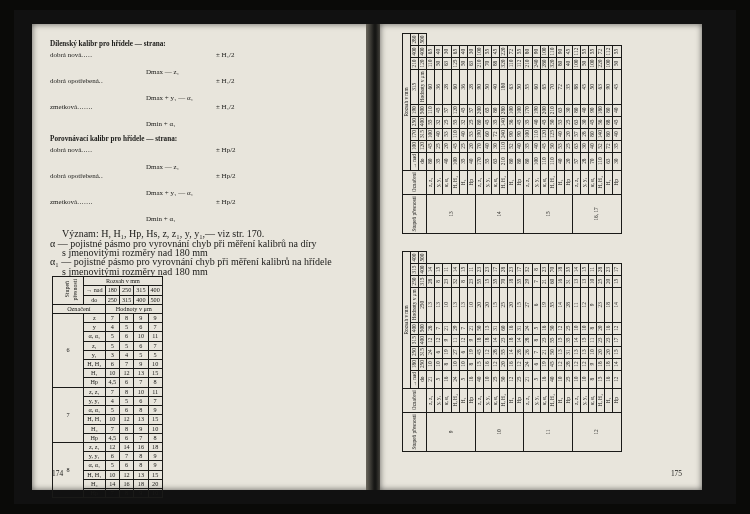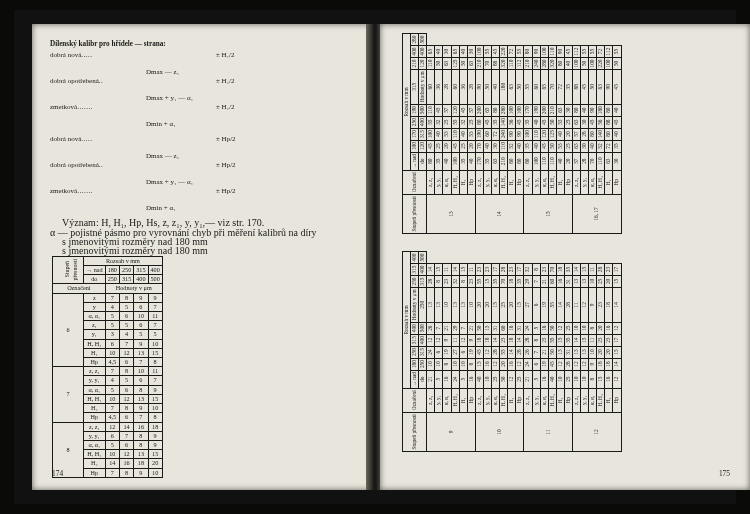--- a/index.html
+++ b/index.html
@@ -2,21 +2,21 @@
 <html><head>
 <meta charset="utf-8">
 <style>
   html,body{margin:0;padding:0;background:#000;}
   body{width:750px;height:514px;overflow:hidden;font-family:"Liberation Serif",serif;}
   .scan{position:relative;width:750px;height:514px;background:#0a0a08;}
   .book{position:absolute;left:14px;top:10px;width:722px;height:494px;background:#111;}
   .page{position:absolute;top:14px;height:466px;background:#e8e5dc;color:#1a1a18;
         box-shadow:0 0 6px rgba(0,0,0,.6) inset;}
   .page.left{left:18px;width:356px;}
-  .page.right{left:366px;width:370px;}
+  .page.right{left:366px;width:322px;}
   .gutter{position:absolute;left:352px;top:14px;width:18px;height:466px;
           background:linear-gradient(90deg,#6a665c,#171715 45%,#171715 55%,#6e6a60);}
   .pad{position:absolute;inset:0;padding:16px 14px 10px 18px;}
   .ttl{font-size:7.2px;font-weight:bold;margin-bottom:3px;}
   .lnrow{display:flex;font-size:7px;line-height:9.2px;gap:8px;}
   .lnrow .c1{width:88px;}
   .lnrow .c2{width:62px;margin-top:17px;}
   .lnrow .c3{width:62px;}
   .dots{letter-spacing:.5px;}
   .blk{margin-bottom:5px;}
@@ -58,20 +58,21 @@
             <span class="c2">Dmax + y₁ — α₁</span>
             <span class="c3">± H₁/2</span>
           </div>
           <div class="lnrow">
             <span class="c1"><span>zmetková</span><span class="dots">.......</span></span>
             <span class="c2">Dmin + α₁</span>
             <span class="c3">± H₁/2</span>
           </div>
         </div>
 
+        <div class="ttl">Porovnávací kalibr pro hřídele — strana:</div>
         <div class="blk">
           <div class="lnrow">
             <span class="c1"><span>dobrá nová</span><span class="dots">.....</span></span>
             <span class="c2">Dmax — z₁</span>
             <span class="c3">± Hp/2</span>
           </div>
           <div class="lnrow">
             <span class="c1"><span>dobrá opotřebená</span><span class="dots">..</span></span>
             <span class="c2">Dmax + y₁ — α₁</span>
             <span class="c3">± Hp/2</span>
@@ -80,20 +81,21 @@
             <span class="c1"><span>zmetková</span><span class="dots">.......</span></span>
             <span class="c2">Dmin + α₁</span>
             <span class="c3">± Hp/2</span>
           </div>
         </div>
 
         <div class="vyz">
           <span class="ind2">Význam: H, H₁, Hp, Hs, z, z₁, y, y₁,— viz str. 170.</span>
           <span class="ind">α — pojistné pásmo pro vyrovnání chyb při měření kalibrů na díry</span>
           <span class="ind2">s jmenovitými rozměry nad 180 mm</span>
+          <span class="ind">α₁ — pojistné pásmo pro vyrovnání chyb při měření kalibrů na hřídele</span>
           <span class="ind2">s jmenovitými rozměry nad 180 mm</span>
         </div>
 
 
         <table class="t1">
           <tbody>
             <tr>
               <td rowspan="3" class="leftcol"><span class="stupen">Stupeň přesnosti</span></td>
               <td colspan="5">Rozsah v mm</td>
             </tr>

